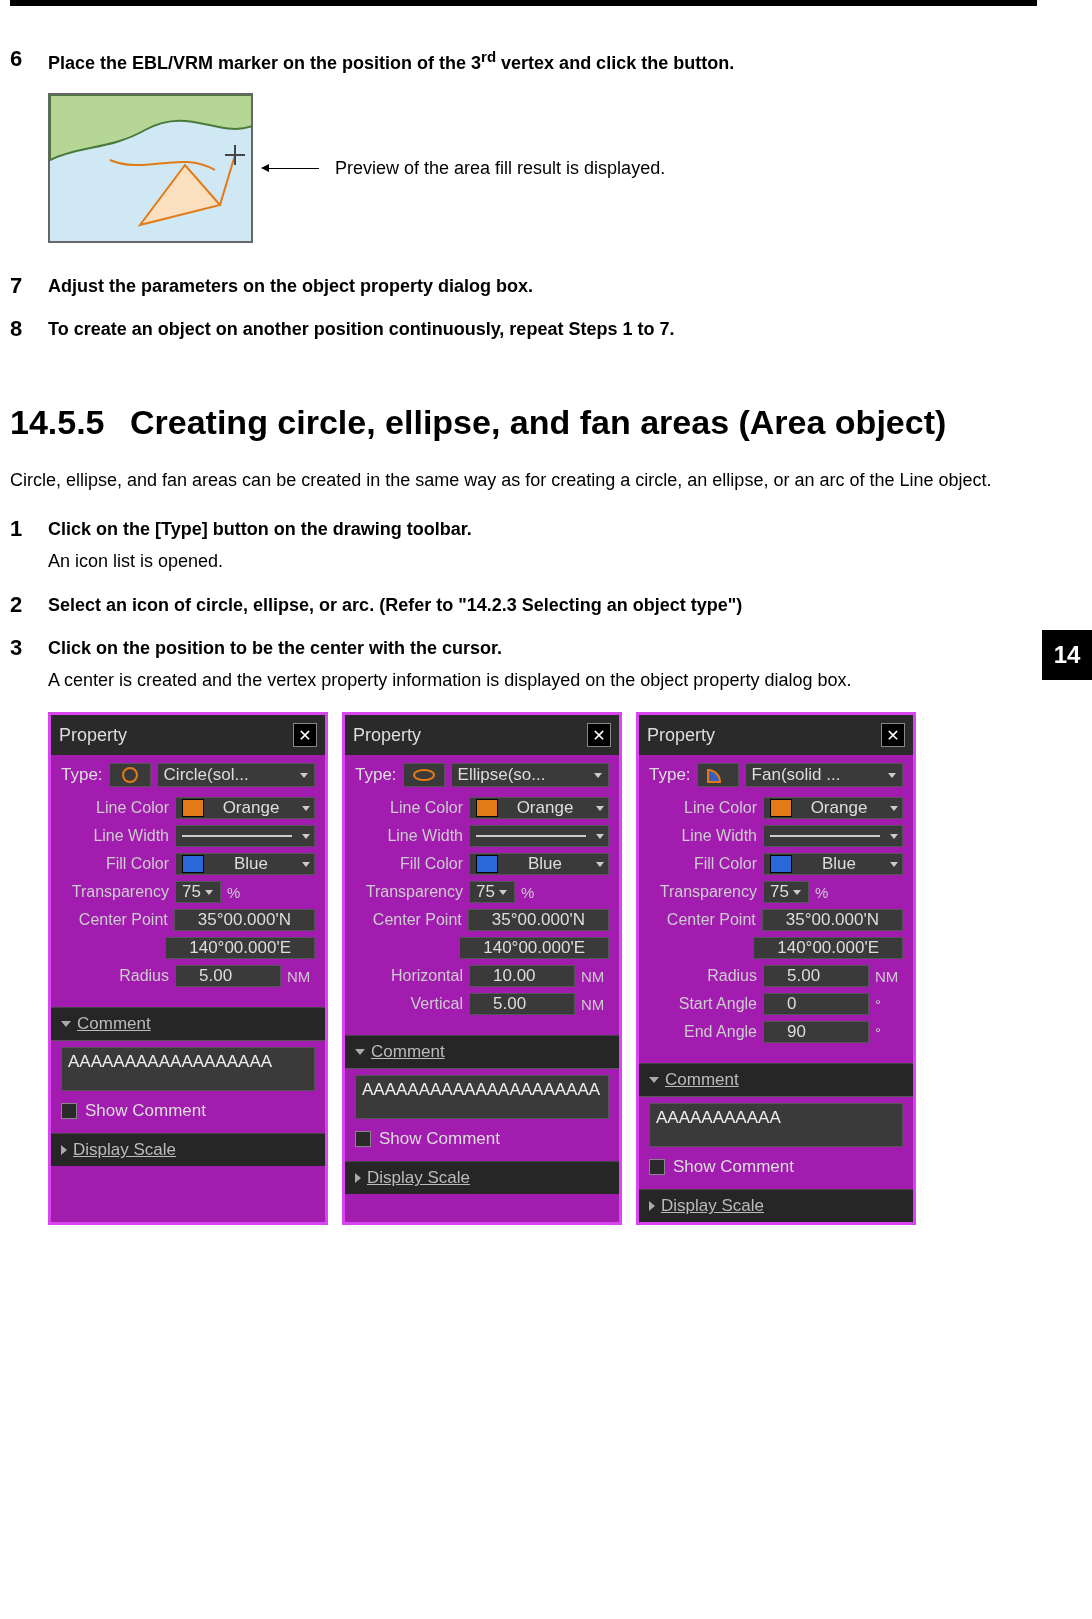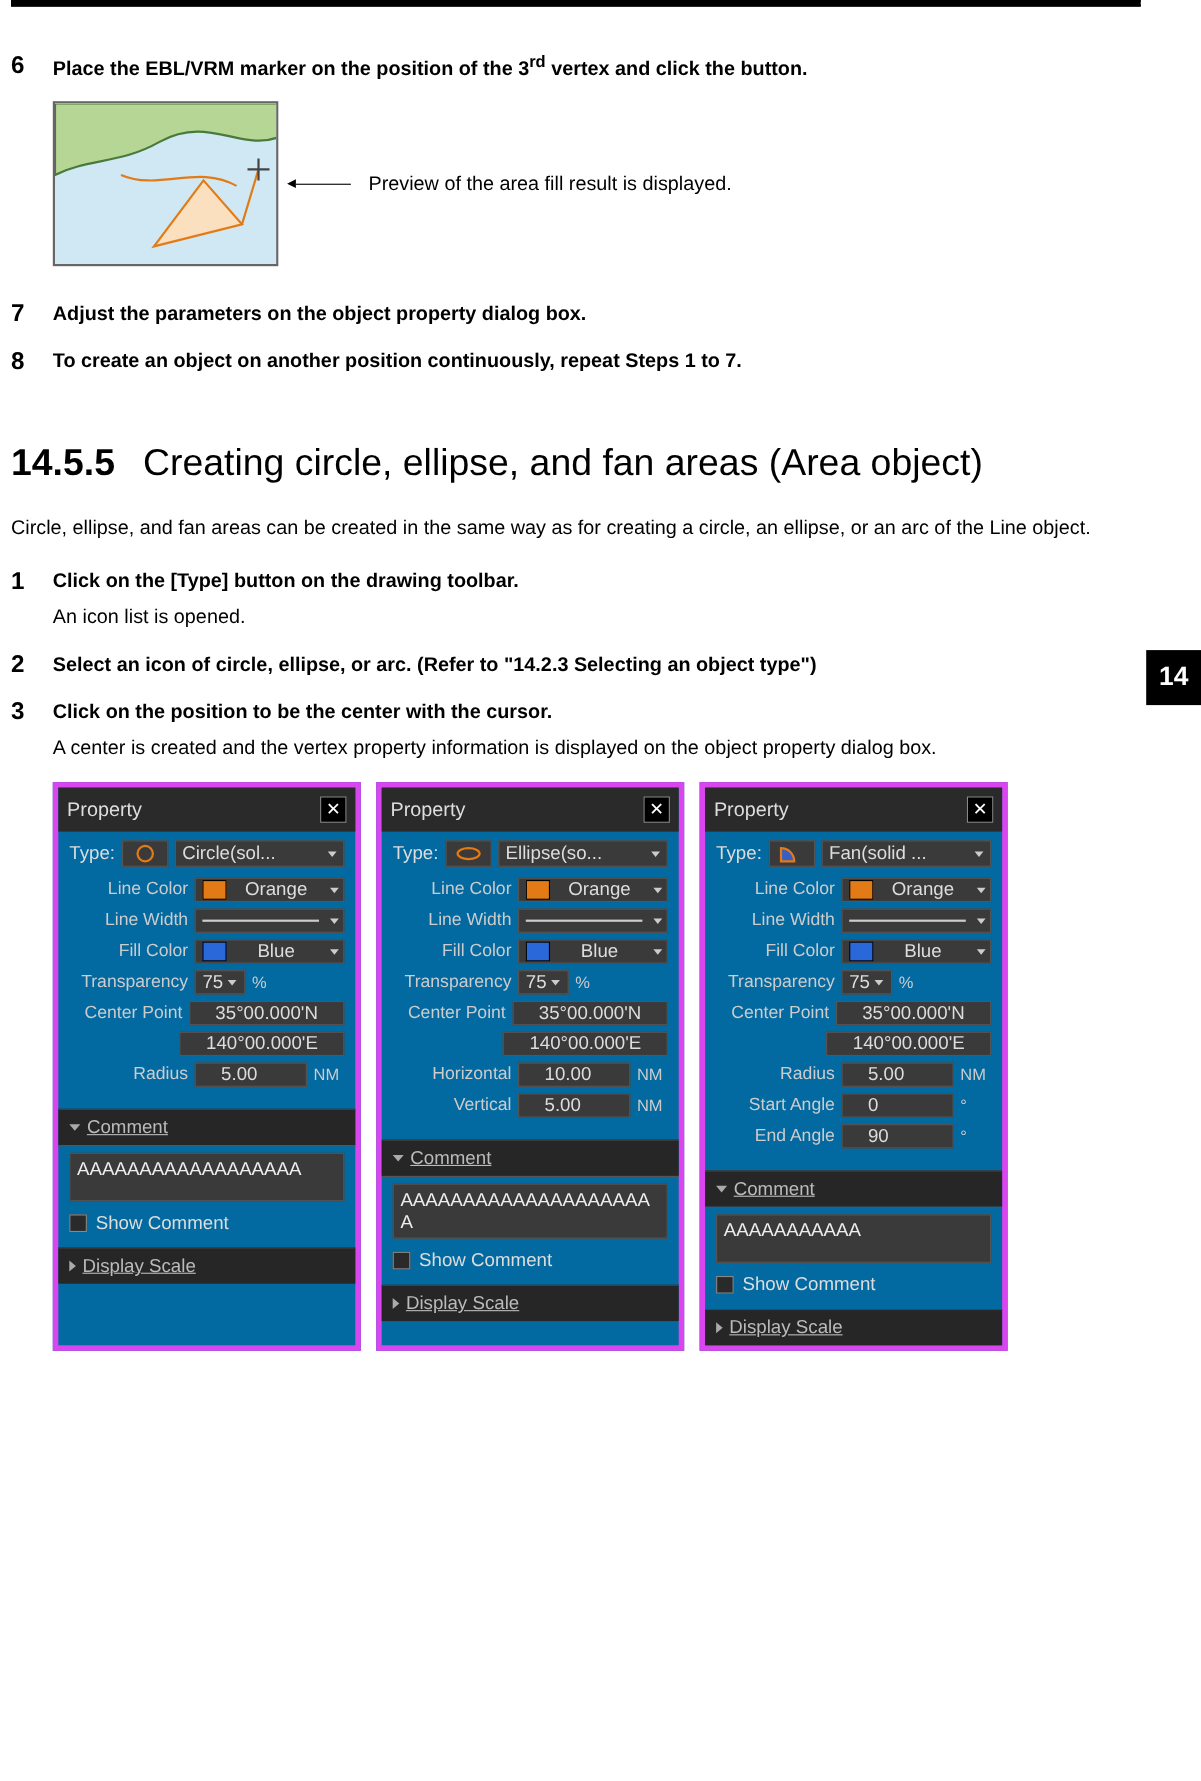--- a/index.html
+++ b/index.html
@@ -72,54 +72,54 @@
     margin: 60px 0 24px 0;
   }
   .section-num {
     font-size: 34px;
     font-weight: bold;
     width: 120px;
     flex-shrink: 0;
   }
   .section-title {
     font-size: 34px;
-    font-weight: normal;
+    font-weight: bold;
     line-height: 1.15;
   }
   .section-intro {
     line-height: 1.65;
     margin: 0 0 20px 0;
   }
 
   .chapter-tab {
     position: absolute;
     right: 0;
-    top: 591px;
+    top: 630px;
     width: 50px;
     height: 50px;
     background: #000;
     color: #fff;
     font-size: 24px;
     font-weight: bold;
     display: flex;
     align-items: center;
     justify-content: center;
   }
 
   .panels {
     display: flex;
     gap: 14px;
     margin: 18px 0 0 38px;
   }
   .panel {
     width: 280px;
-    background: #0369a1;
+    background: #a21caf;
     color: #ddd;
     font-size: 17px;
-    border: 5px solid #d946ef;
+    border: 3px solid #d946ef;
   }
   .panel-header {
     display: flex;
     align-items: center;
     justify-content: space-between;
     padding: 8px 8px;
     font-size: 18px;
     background: #2a2a2a;
   }
   .close-btn {

